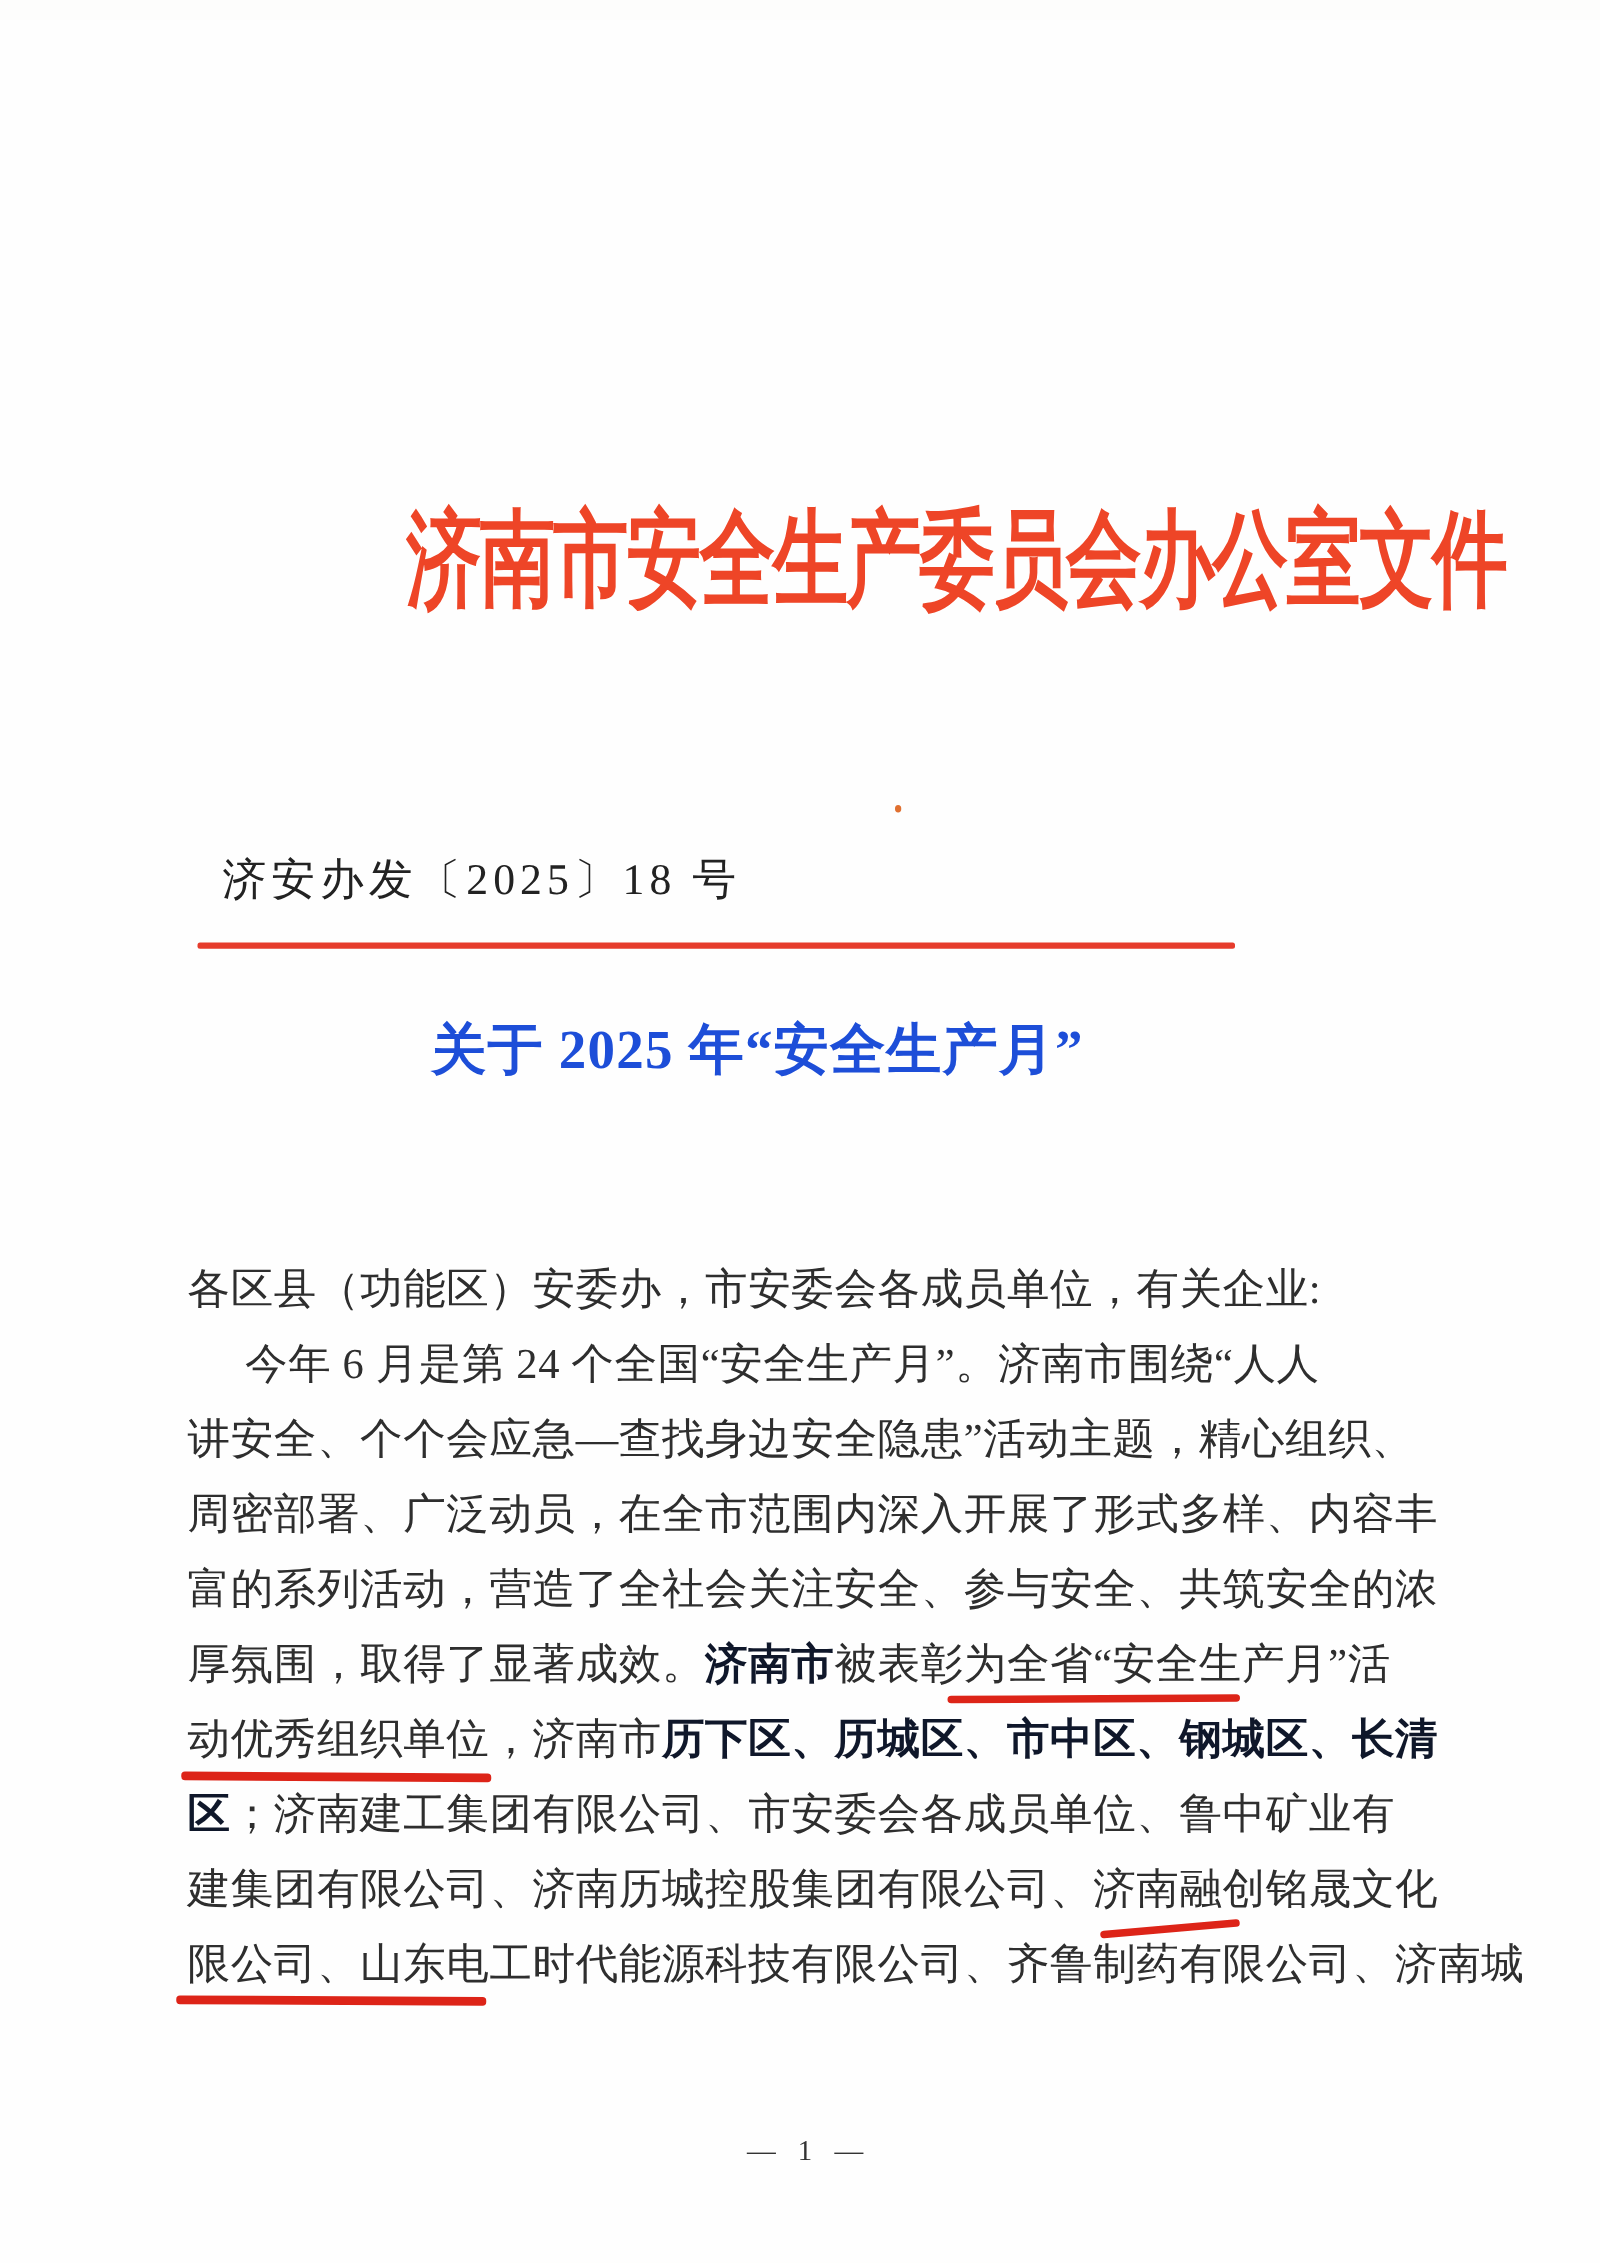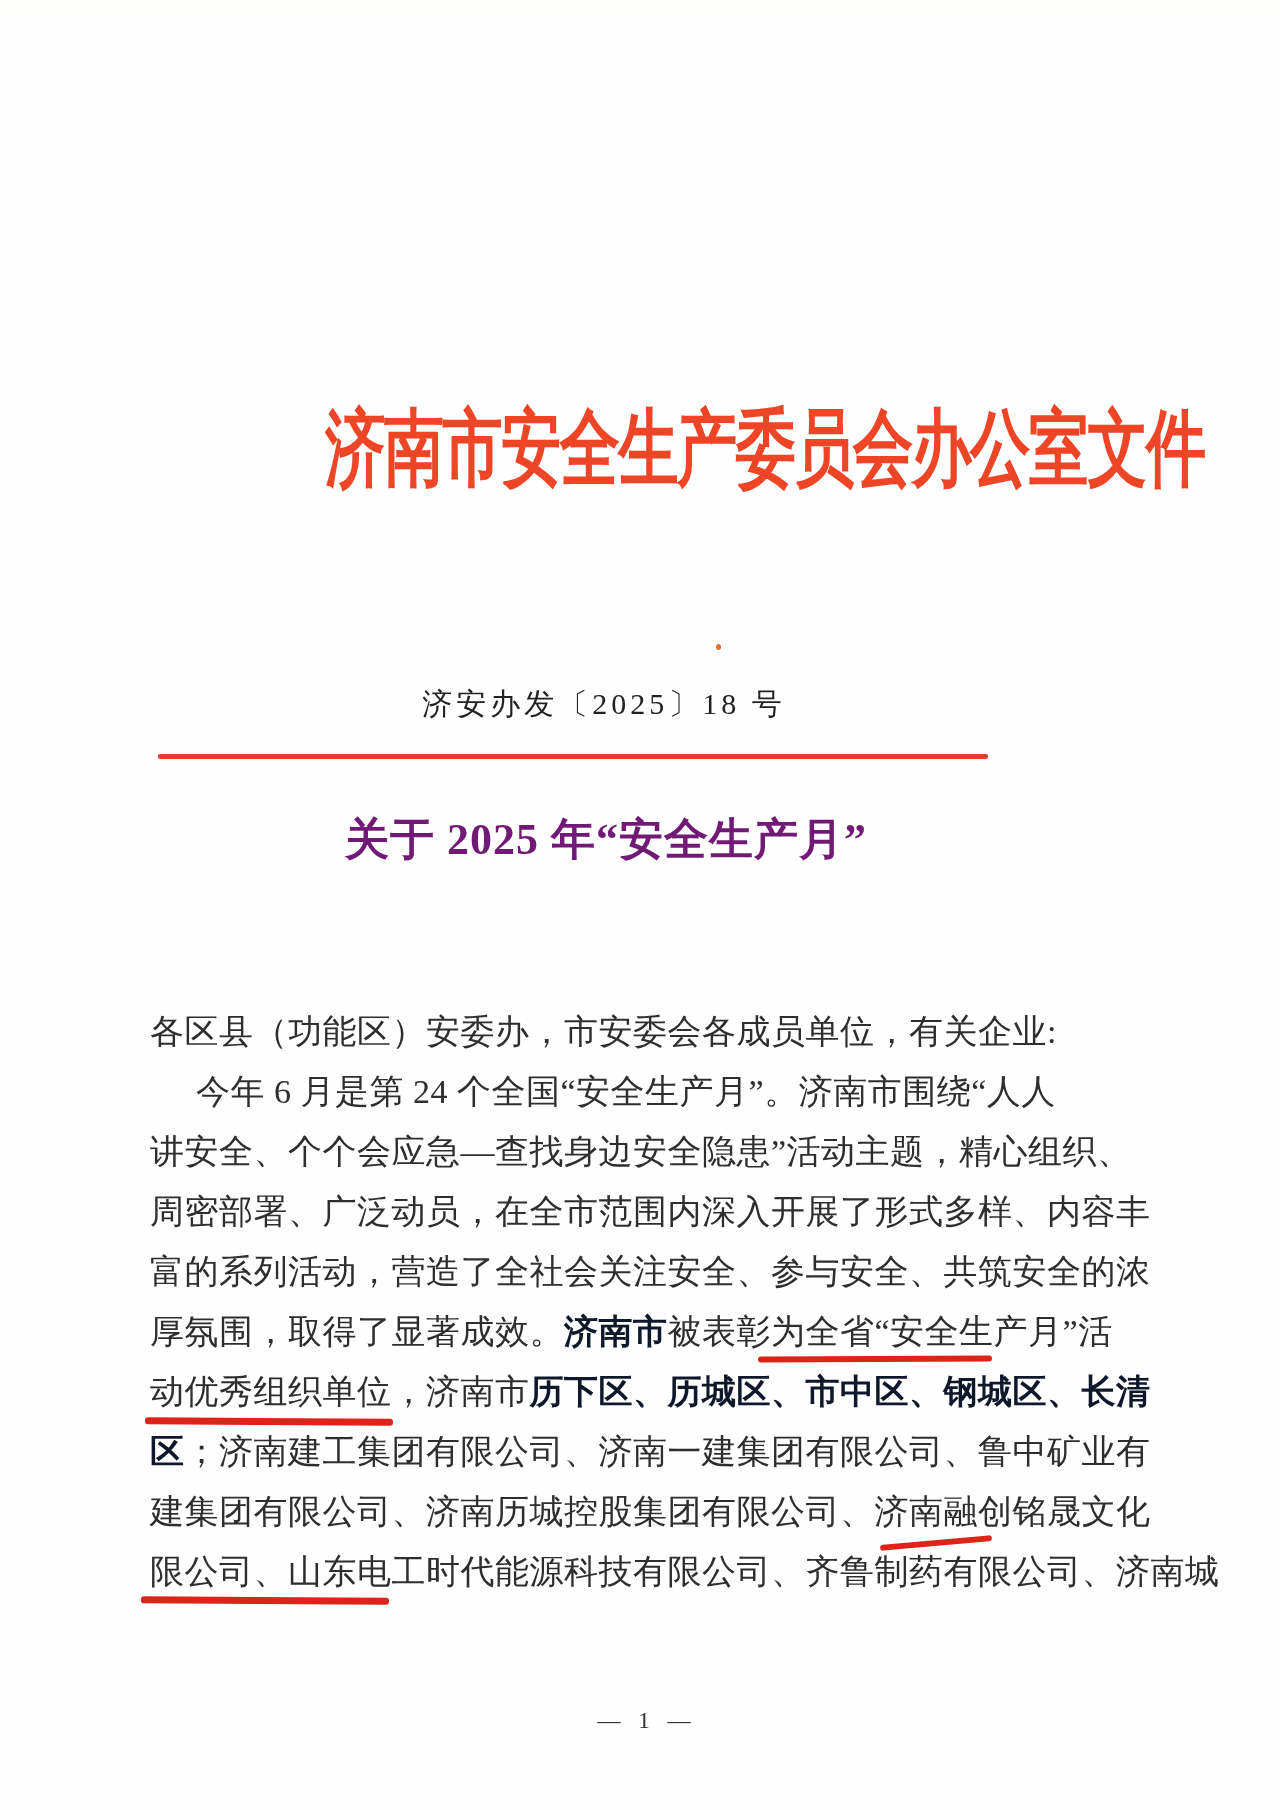--- a/index.html
+++ b/index.html
@@ -16,34 +16,33 @@
     text-align:center;white-space:nowrap;
     font-size:84px;line-height:94px;font-weight:700;
     color:#ee4527;
     transform:scaleX(1.0);
     letter-spacing:-2px;
   }
   .header-title .stretch{display:inline-block;transform:scaleX(0.715);transform-origin:center;}
 
   .doc-number{
     position:absolute;left:150px;top:668px;width:852px;
-    text-align:center;
-    font-size:30px;line-height:40px;color:#222;
+    font-size:35px;line-height:40px;color:#222;
     transform:translateX(28px);
     letter-spacing:4px;
   }
 
   .red-rule{
     position:absolute;left:158px;top:738px;width:830px;height:5px;
     background:#e63c2c;border-radius:2px;
   }
 
   .doc-title{
     position:absolute;left:150px;top:792px;width:852px;
-    text-align:center;font-weight:700;color:#701a75;
+    text-align:center;font-weight:700;color:#1d4ed8;
     font-size:44px;line-height:63px;
     transform:translateX(30px);
     letter-spacing:1px;
   }
 
   .body-text{
     position:absolute;left:150px;top:986px;width:852px;
     font-size:34px;line-height:60px;color:#2e2e2e;
     letter-spacing:0.5px;
   }
@@ -93,21 +92,21 @@
   </div>
 
   <div class="body-text" id="body-text">
       <div class="body-line no-justify"><span>各区县（功能区）安委办，市安委会各成员单位，有关企业:</span></div>
       <div class="body-line indent"><span>今年 6 月是第 24 个全国“安全生产月”。济南市围绕“人人</span></div>
       <div class="body-line"><span>讲安全、个个会应急—查找身边安全隐患”活动主题，精心组织、</span></div>
       <div class="body-line"><span>周密部署、广泛动员，在全市范围内深入开展了形式多样、内容丰</span></div>
       <div class="body-line"><span>富的系列活动，营造了全社会关注安全、参与安全、共筑安全的浓</span></div>
       <div class="body-line"><span>厚氛围，取得了显著成效。</span><span class="bold">济南市</span><span>被表彰为全省“安全生产月”活</span></div>
       <div class="body-line"><span>动优秀组织单位，济南市</span><span class="bold">历下区、历城区、市中区、钢城区、长清</span></div>
-      <div class="body-line"><span class="bold">区</span><span>；济南建工集团有限公司、济南一建集团有限公司、鲁中矿业有</span></div>
+      <div class="body-line"><span class="bold">区</span><span>；济南建工集团有限公司、市安委会各成员单位、鲁中矿业有</span></div>
       <div class="body-line"><span>建集团有限公司、济南历城控股集团有限公司、济南融创铭晟文化</span></div>
       <div class="body-line"><span>限公司、山东电工时代能源科技有限公司、齐鲁制药有限公司、济南城</span></div>
     </div>
 
   <div class="u-mark u1"></div>
   <div class="u-mark u2"></div>
   <div class="u-mark u3"></div>
   <div class="u-mark u4"></div>
 
   <div class="page-number">— 1 —</div>

